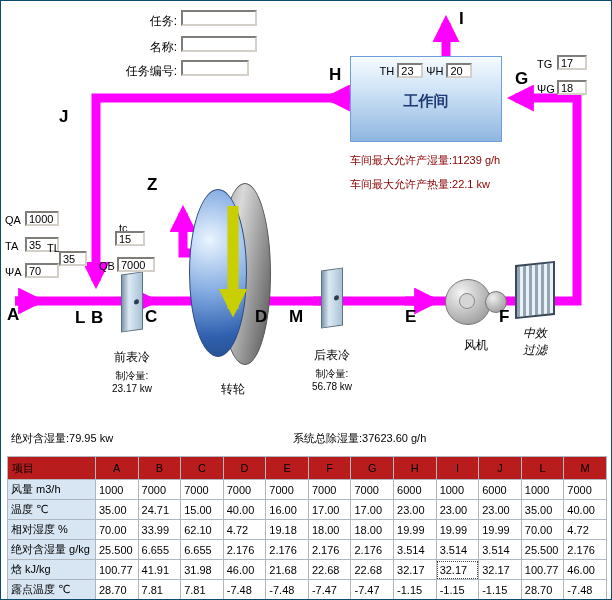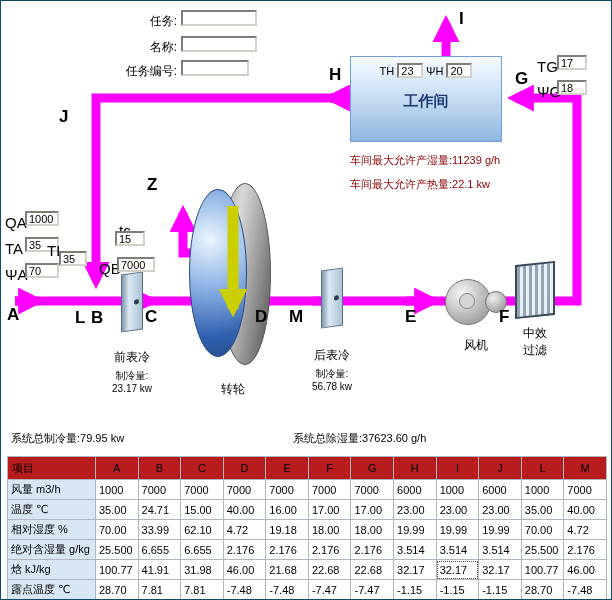--- a/index.html
+++ b/index.html
@@ -1,20 +1,20 @@
 <!DOCTYPE html>
 <html style="--flow: #ff00ff; --yflow: #c9cf00;"><head>
 <meta charset="utf-8">
 <style>
   html,body{margin:0;padding:0;}
   body{font-family:"Liberation Sans","DejaVu Sans",sans-serif;background:#e8e8e8;}
   .app{position:relative;width:612px;height:600px;background:#ffffff;border:1px solid #0c4a6e;box-sizing:border-box;overflow:hidden;}
   .abs{position:absolute;}
   .lbl{font-size:12px;color:#000;}
-  .slbl{font-size:15px;color:#000;}
+  .slbl{font-size:11px;color:#000;}
   .tb{position:absolute;box-sizing:border-box;height:16px;font-size:11px;padding:0 2px;background:#fff;
       border:2px inset #d4d0c8;font-family:"Liberation Sans","DejaVu Sans",sans-serif;}
   .tb.small{height:15px;}
   .pipes{position:absolute;left:0;top:0;z-index:1;}
   .overpipes{position:absolute;left:0;top:0;z-index:3;pointer-events:none;}
   .flow{stroke:var(--flow,#ff00ff);stroke-width:9;fill:none;}
   .yflow{stroke:var(--yflow,#c9cf00);stroke-width:11;fill:none;}
   #am path{fill:var(--flow,#ff00ff);}
   #ay path{fill:var(--yflow,#c9cf00);}
   .pointlabel{position:absolute;z-index:4;font-size:17px;font-weight:bold;color:#000;}
@@ -148,40 +148,40 @@
     <div>制冷量:</div>
     <div>23.17 kw</div>
   </div>
   <div class="caption" style="left:190px;top:380px;width:84px;">转轮</div>
   <div class="caption" style="left:293px;top:346px;width:76px;">后表冷</div>
   <div class="capsmall" style="left:293px;top:366px;width:76px;">
     <div>制冷量:</div>
     <div>56.78 kw</div>
   </div>
   <div class="caption" style="left:445px;top:336px;width:60px;">风机</div>
-  <div class="caption" style="left:510px;top:324px;width:48px;line-height:17px;">
+  <div class="caption" style="left:510px;top:324px;width:48px;line-height:17px;font-style:italic;">
     <div>中效</div>
     <div>过滤</div>
   </div>
 
   <div class="pointlabel" style="left:6px;top:304px;">A</div>
   <div class="pointlabel" style="left:74px;top:307px;">L</div>
   <div class="pointlabel" style="left:90px;top:307px;">B</div>
   <div class="pointlabel" style="left:144px;top:306px;">C</div>
   <div class="pointlabel" style="left:254px;top:306px;">D</div>
   <div class="pointlabel" style="left:288px;top:306px;">M</div>
   <div class="pointlabel" style="left:404px;top:306px;">E</div>
   <div class="pointlabel" style="left:498px;top:306px;">F</div>
   <div class="pointlabel" style="left:514px;top:68px;">G</div>
   <div class="pointlabel" style="left:328px;top:64px;">H</div>
   <div class="pointlabel" style="left:458px;top:8px;">I</div>
   <div class="pointlabel" style="left:58px;top:106px;">J</div>
   <div class="pointlabel" style="left:146px;top:174px;">Z</div>
 
-  <div class="stat" style="left:10px;top:430px;">系统总制冷量:79.95 kw</div>
+  <div class="stat" style="left:10px;top:430px;">绝对含湿量:79.95 kw</div>
   <div class="stat" style="left:292px;top:430px;">系统总除湿量:37623.60 g/h</div>
 
   <div class="results">
     <table>
       <colgroup>
         <col class="c0">
           <col>
           <col>
           <col>
           <col>

